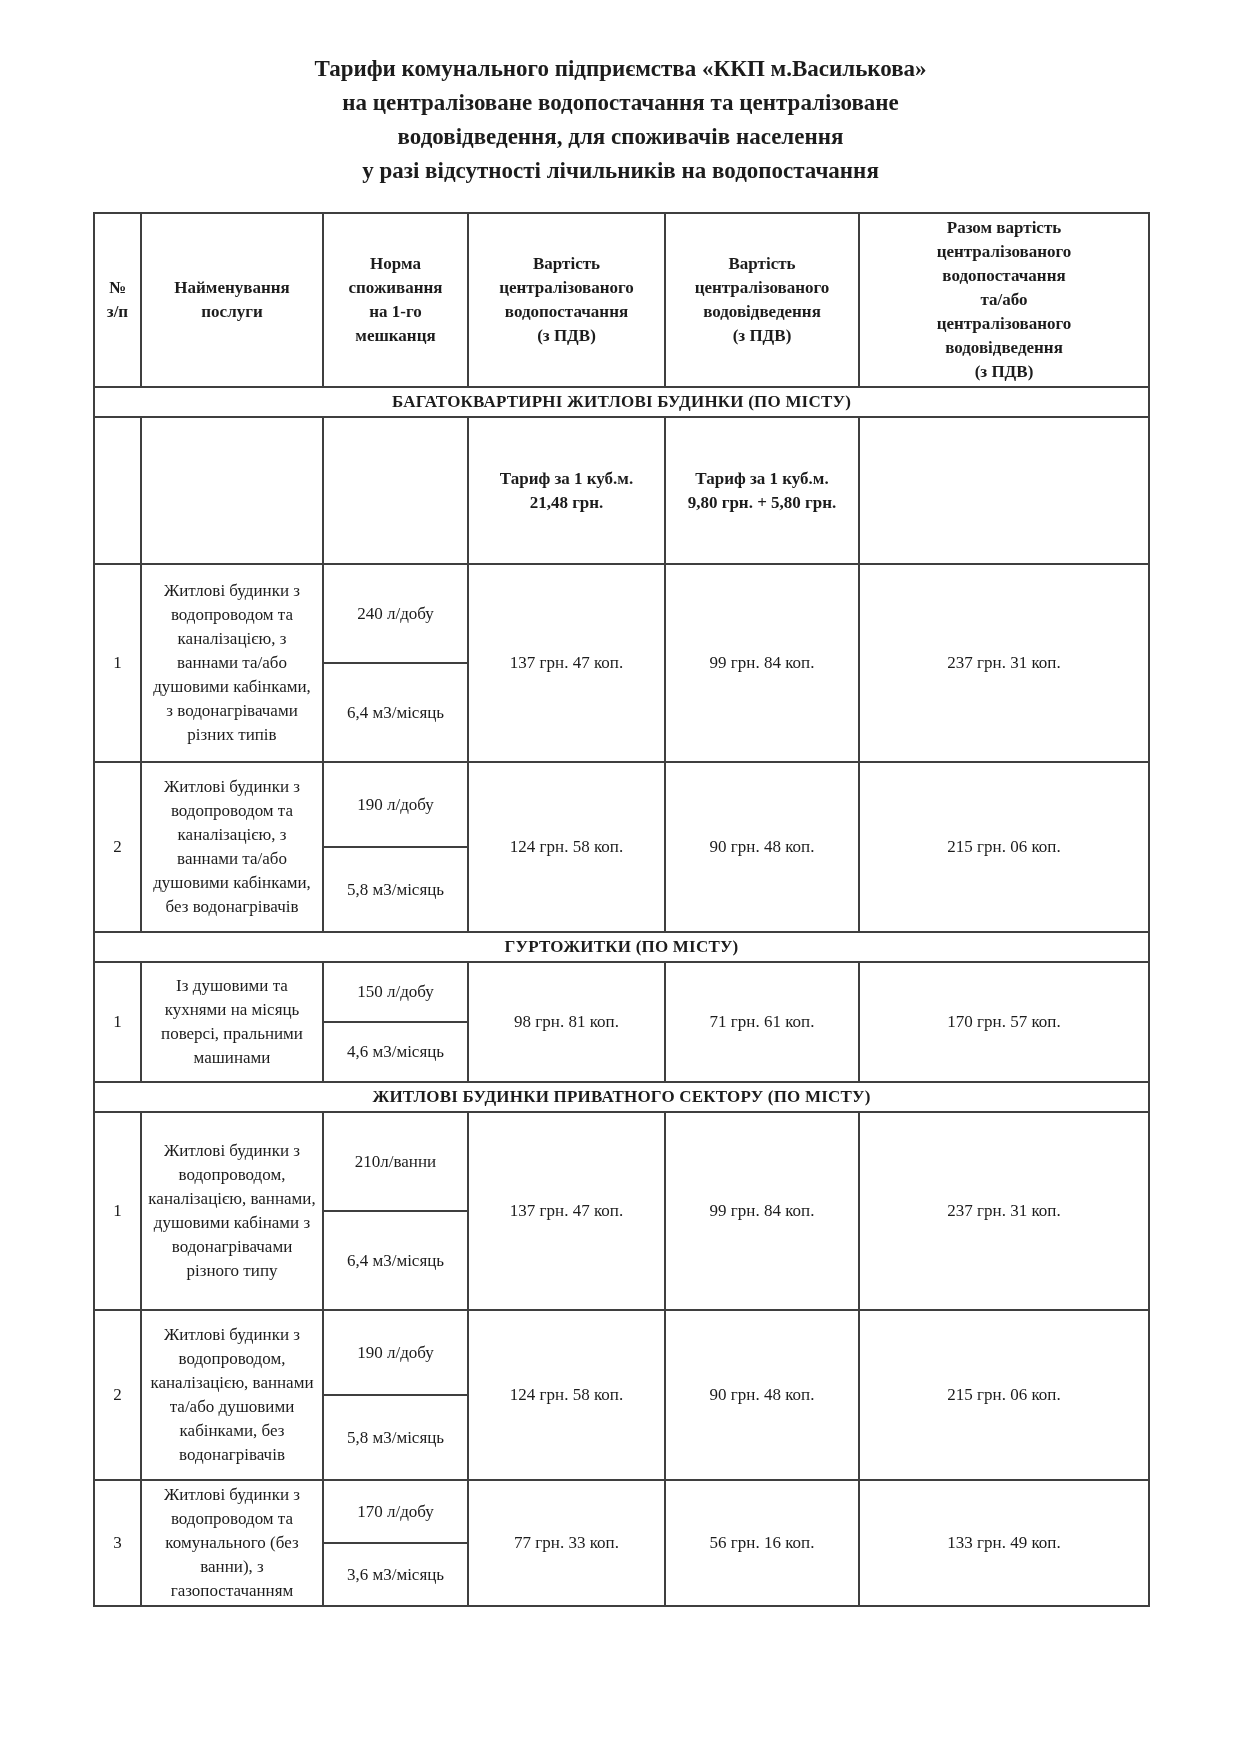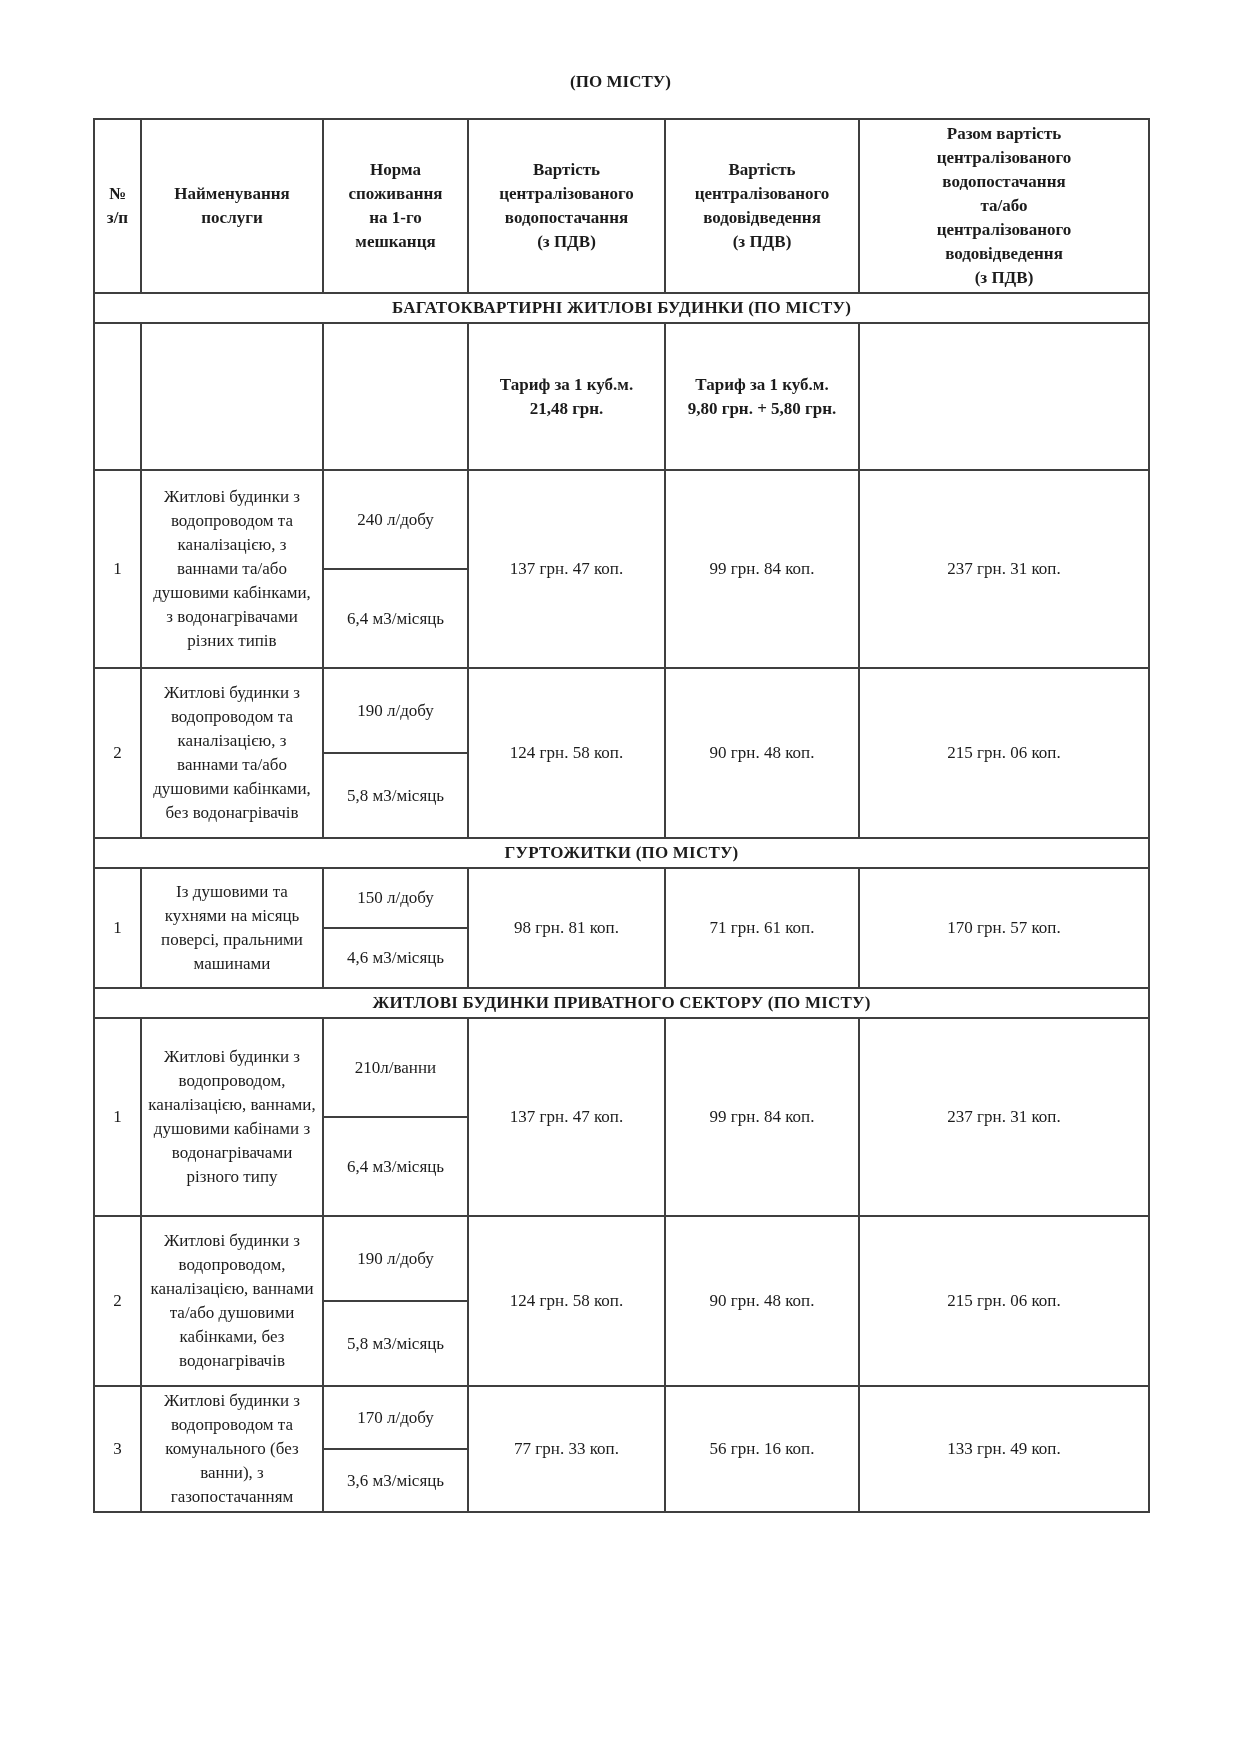--- a/index.html
+++ b/index.html
@@ -35,21 +35,24 @@
   td.tariffnote{font-weight:bold;}
   .pre{white-space:pre-line;}
   col.c1{width:47px;}  col.c2{width:182px;} col.c3{width:145px;}
   col.c4{width:197px;} col.c5{width:194px;} col.c6{width:290px;}
 </style>
 </head>
 <body>
 
 <div class="page">
 
-  <p class="doc-subtitle">(ПО МІСТУ)</p>
+  <h1 class="doc-title">Тарифи комунального підприємства «ККП м.Василькова»
+на централізоване водопостачання та централізоване
+водовідведення, для споживачів населення
+у разі відсутності лічильників на водопостачання</h1>
 
   <table class="tariff">
     <colgroup>
       <col class="c1">
         <col class="c2">
         <col class="c3">
         <col class="c4">
         <col class="c5">
         <col class="c6">
     </colgroup>

